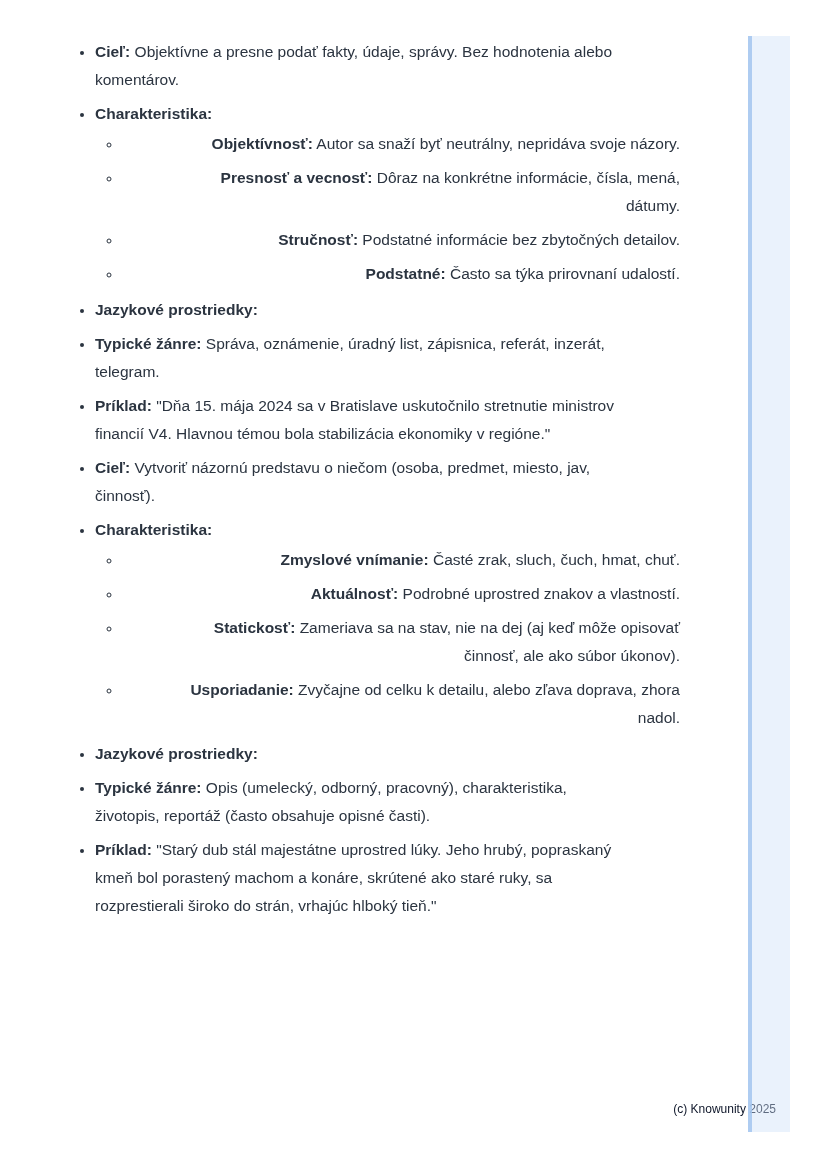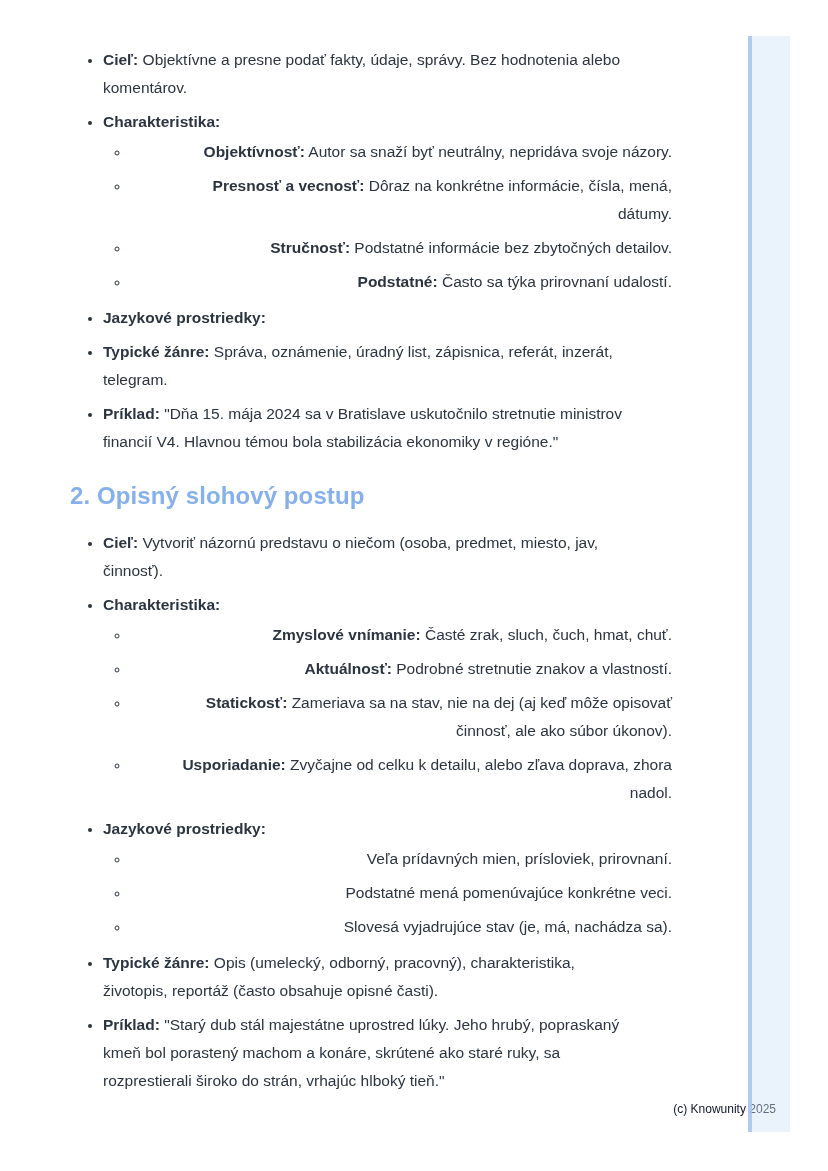--- a/index.html
+++ b/index.html
@@ -27,21 +27,21 @@
   .content {
     position: absolute;
     left: 70px; top: 38px;
     width: 610px;
     font-size: 15.5px;
     line-height: 28px;
   }
 
   ul.lvl1 {
     list-style-type: disc;
-    margin: 8px;
+    margin: 0;
     padding-left: 25px;
   }
   ul.lvl2 {
     list-style-type: circle;
     margin: 2px 0 8px 0;
     padding-left: 27px;
     text-align: right;
   }
   li { margin: 0 0 6px 0; }
   li::marker { color: #2b3440; font-size: 14px; }
@@ -90,39 +90,34 @@
               <li><strong>Podstatné:</strong> <span class="item-text">Často sa týka prirovnaní udalostí.</span></li>
             </ul></li>
           <li><strong>Jazykové prostriedky:</strong> </li>
           <li><strong>Typické žánre:</strong> <span class="item-text">Správa, oznámenie, úradný list, zápisnica, referát, inzerát,
 telegram.</span></li>
           <li><strong>Príklad:</strong> <span class="item-text">"Dňa 15. mája 2024 sa v Bratislave uskutočnilo stretnutie ministrov
 financií V4. Hlavnou témou bola stabilizácia ekonomiky v regióne."</span></li>
         </ul>
     </section>
 
-    <h2 class="section-heading">2. Opisný slohový postup</h2>
 
     <section>
       <ul class="lvl1">
           <li><strong>Cieľ:</strong> <span class="item-text">Vytvoriť názornú predstavu o niečom (osoba, predmet, miesto, jav,
 činnosť).</span></li>
           <li><strong>Charakteristika:</strong> <ul class="lvl2">
               <li><strong>Zmyslové vnímanie:</strong> <span class="item-text">Časté zrak, sluch, čuch, hmat, chuť.</span></li>
-              <li><strong>Aktuálnosť:</strong> <span class="item-text">Podrobné stretnutie znakov a vlastností.</span></li>
+              <li><strong>Aktuálnosť:</strong> <span class="item-text">Podrobné uprostred znakov a vlastností.</span></li>
               <li><strong>Statickosť:</strong> <span class="item-text">Zameriava sa na stav, nie na dej (aj keď môže opisovať
 činnosť, ale ako súbor úkonov).</span></li>
               <li><strong>Usporiadanie:</strong> <span class="item-text">Zvyčajne od celku k detailu, alebo zľava doprava, zhora
 nadol.</span></li>
             </ul></li>
-          <li><strong>Jazykové prostriedky:</strong> <ul class="lvl2">
-              <li><span class="item-text">Veľa prídavných mien, prísloviek, prirovnaní.</span></li>
-              <li><span class="item-text">Podstatné mená pomenúvajúce konkrétne veci.</span></li>
-              <li><span class="item-text">Slovesá vyjadrujúce stav (je, má, nachádza sa).</span></li>
-            </ul></li>
+          <li><strong>Jazykové prostriedky:</strong> </li>
           <li><strong>Typické žánre:</strong> <span class="item-text">Opis (umelecký, odborný, pracovný), charakteristika,
 životopis, reportáž (často obsahuje opisné časti).</span></li>
           <li><strong>Príklad:</strong> <span class="item-text">"Starý dub stál majestátne uprostred lúky. Jeho hrubý, popraskaný
 kmeň bol porastený machom a konáre, skrútené ako staré ruky, sa
 rozprestierali široko do strán, vrhajúc hlboký tieň."</span></li>
         </ul>
     </section>
 
   </main>
 </div>

